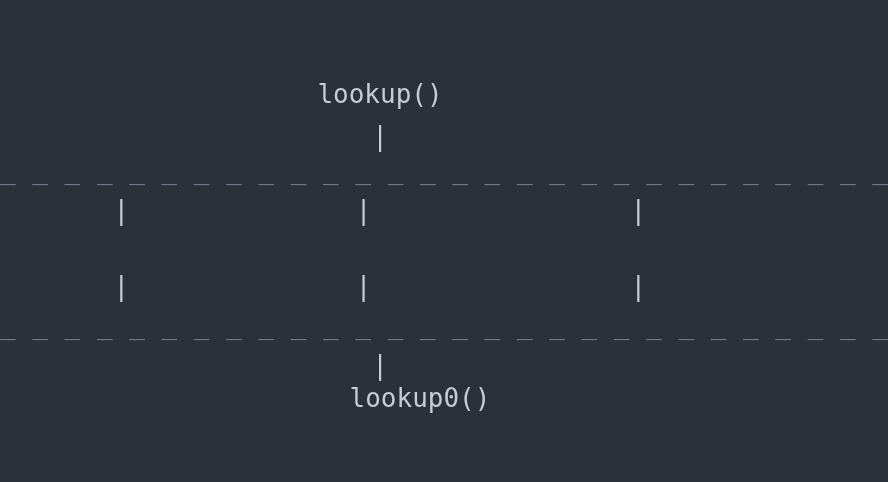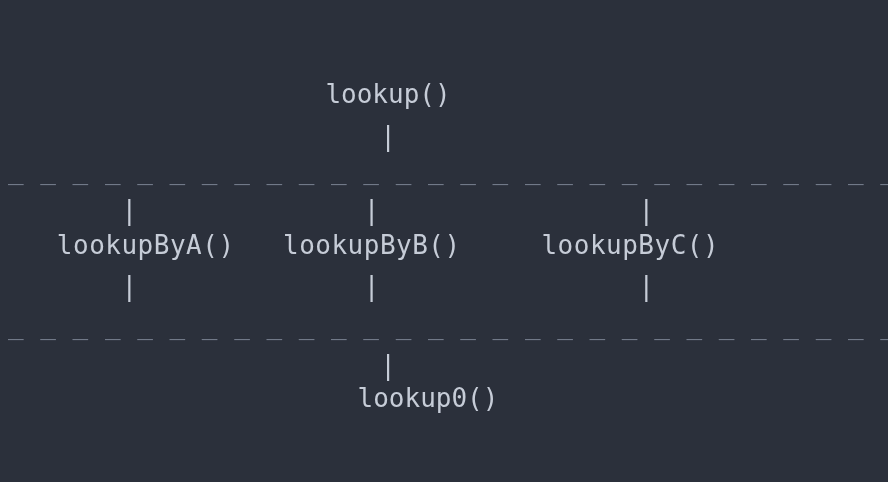--- a/index.html
+++ b/index.html
@@ -17,21 +17,21 @@
   #diagram {
     position: relative;
     width: 888px;
     height: 482px;
     background: #2b303b;
   }
 
   
   .art-line {
     position: absolute;
-    left: 8px;
+    left: 0;
     width: 760px;
     margin: 0;
     font-family: "DejaVu Sans Mono", monospace;
     font-size: 26px;
     line-height: 30px;
     letter-spacing: 0;
     color: #c6ccd7;
     white-space: pre;
     text-align: center;
     -webkit-font-smoothing: antialiased;
@@ -65,21 +65,20 @@
 <div id="diagram">
 
   <pre class="art-line row-title">lookup()</pre>
 
   <pre class="art-line row-pipe1">|</pre>
 
   <pre class="art-line rule row-rule1">_ _ _ _ _ _ _ _ _ _ _ _ _ _ _ _ _ _ _ _ _ _ _ _ _ _ _ _ _ _ _ _ _ _ _ _ _ _ _</pre>
 
   <pre class="art-line columns row-pipe2">|              |                |</pre>
 
-  <pre class="art-line columns row-mid">lookupByA()   lookupByB()     lookupByC()</pre>
 
   <pre class="art-line columns row-pipe3">|              |                |</pre>
 
   <pre class="art-line rule row-rule2">_ _ _ _ _ _ _ _ _ _ _ _ _ _ _ _ _ _ _ _ _ _ _ _ _ _ _ _ _ _ _ _ _ _ _ _ _ _ _</pre>
 
   <pre class="art-line row-pipe4">|</pre>
 
   <pre class="art-line row-bottom">lookup0()</pre>
 
 </div>

